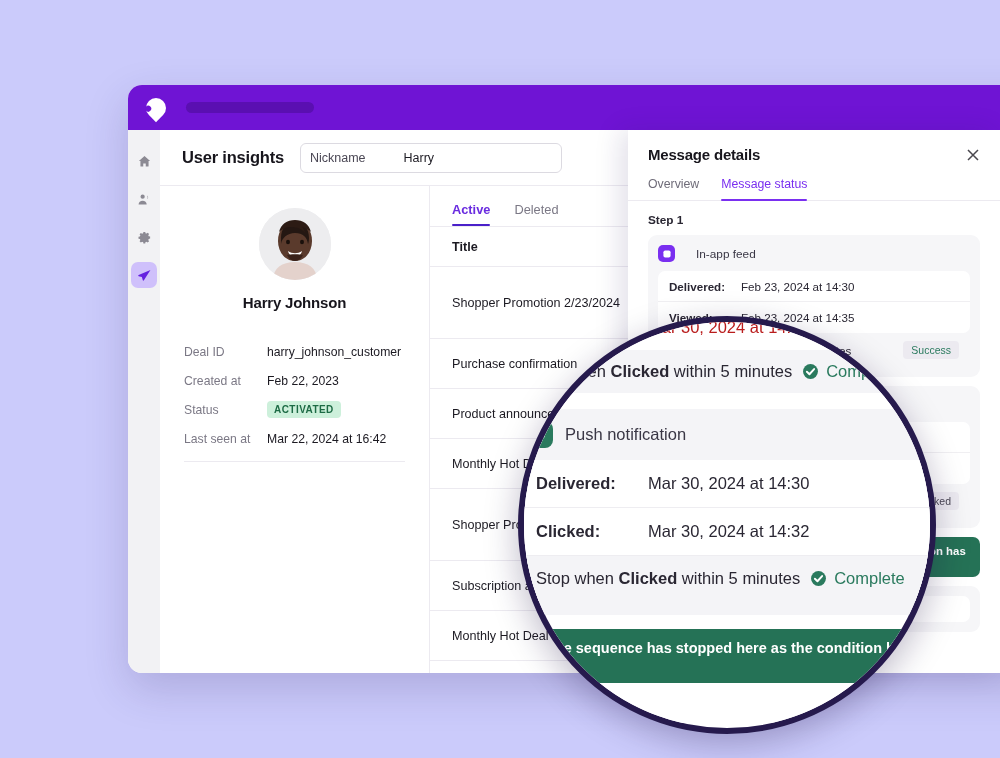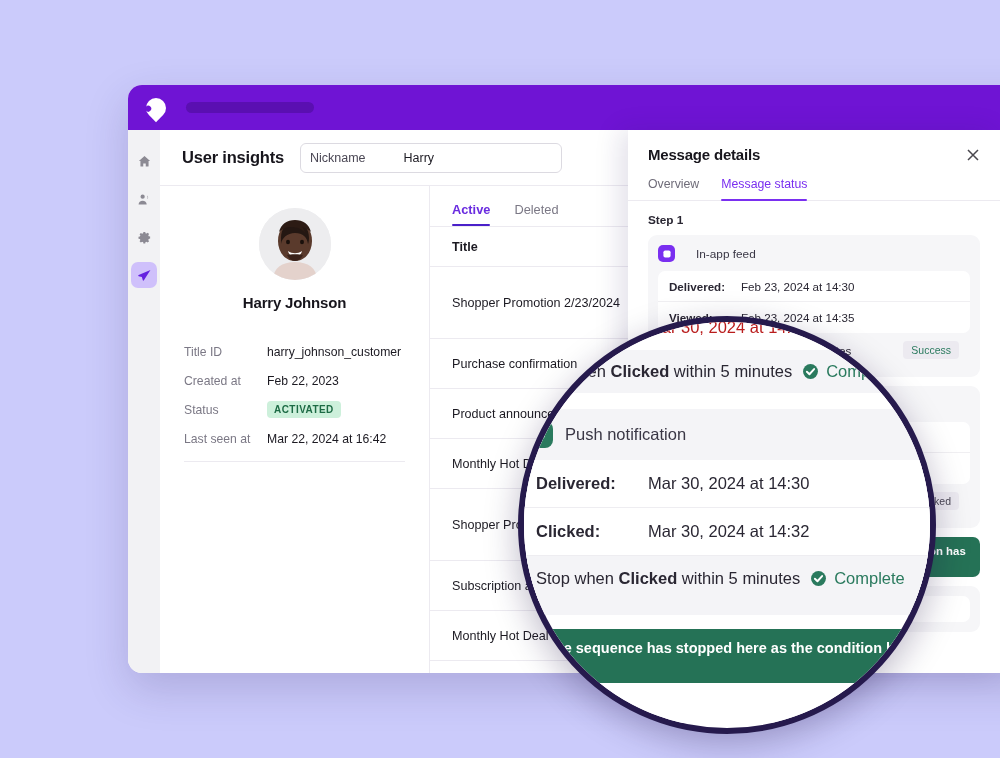--- a/index.html
+++ b/index.html
@@ -275,21 +275,21 @@
                 <ellipse cx="29" cy="34" rx="2" ry="2.2" fill="#1a100c"></ellipse>
                 <ellipse cx="43" cy="34" rx="2" ry="2.2" fill="#1a100c"></ellipse>
                 <path d="M29 43c4 3 10 3 14 0-1 4-4 6-7 6s-6-2-7-6z" fill="#fff"></path>
                 <path d="M28 47c3-1 13-1 16 0-2 4-5 6-8 6s-6-2-8-6z" fill="#3a221a"></path>
               </svg>
             </div>
             <div class="profile-name">Harry Johnson</div>
 
             <div class="kv">
               <div class="kv-row">
-                <span class="kv-k">Title ID</span>
+                <span class="kv-k">Deal ID</span>
                 <span class="kv-v">harry_johnson_customer</span>
               </div>
               <div class="kv-row">
                 <span class="kv-k">Created at</span>
                 <span class="kv-v">Feb 22, 2023</span>
               </div>
               <div class="kv-row">
                 <span class="kv-k">Status</span>
                 <span class="badge-activated">ACTIVATED</span>
               </div>

